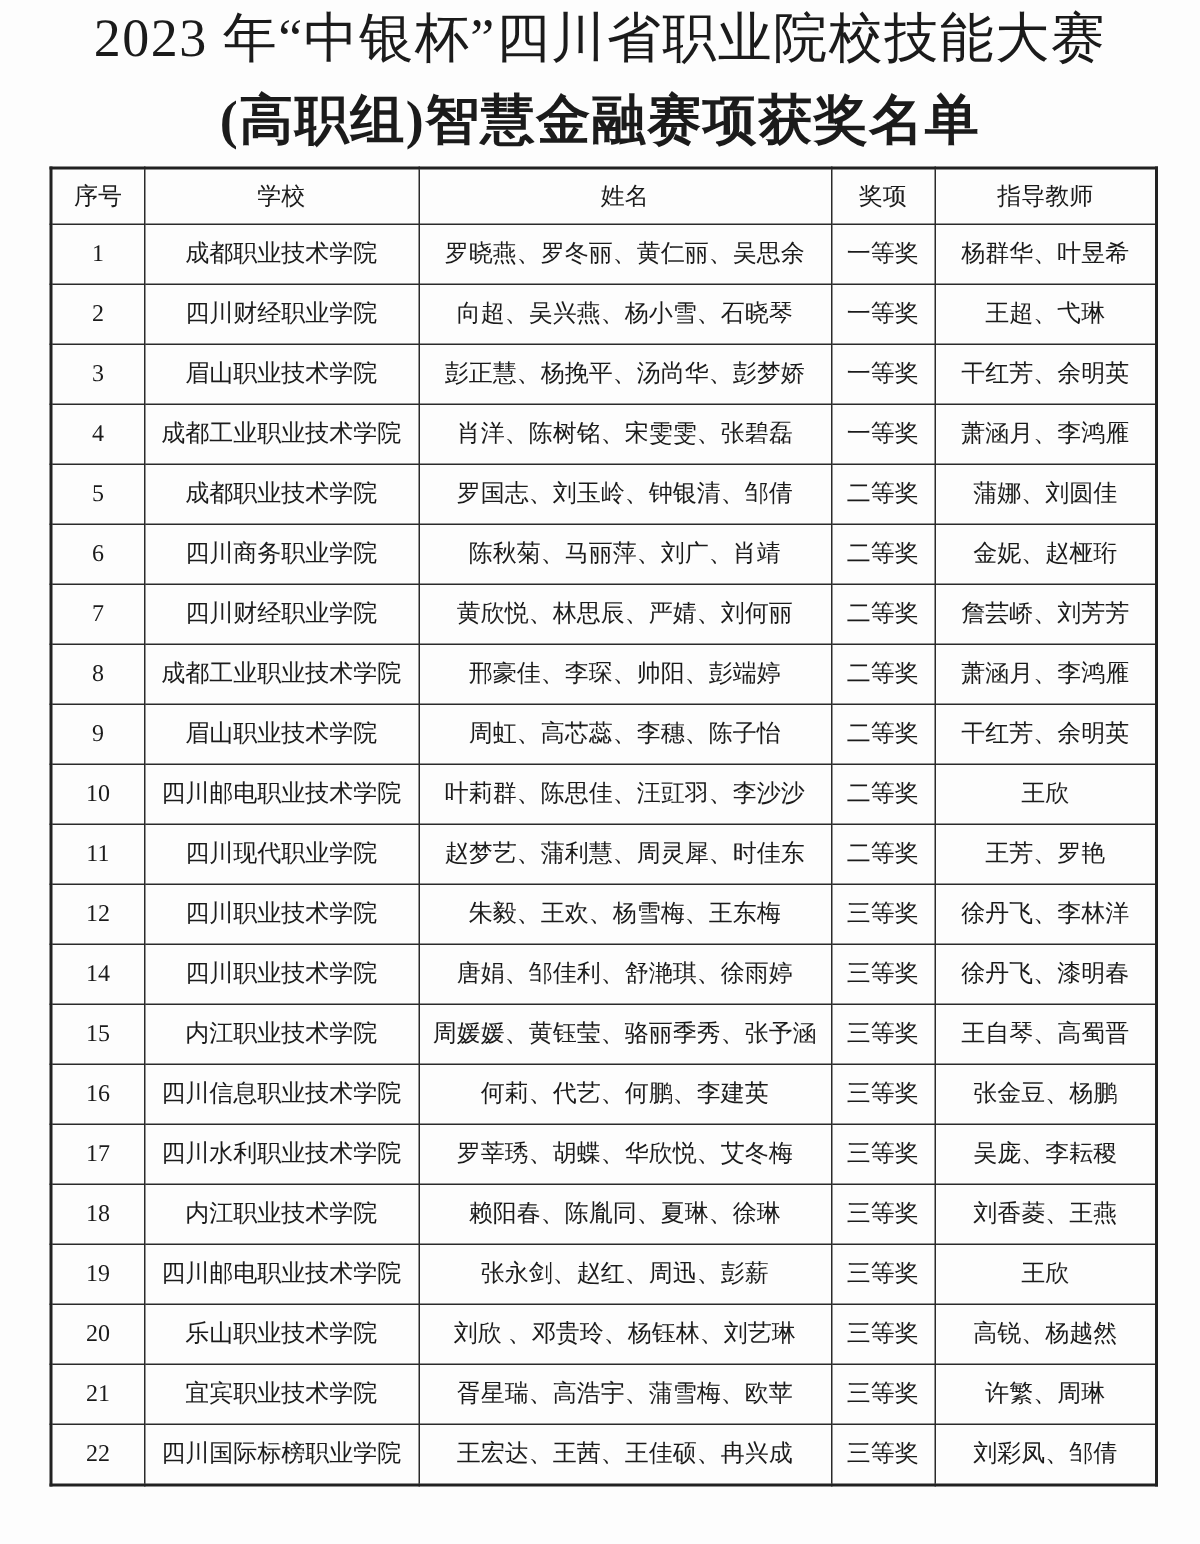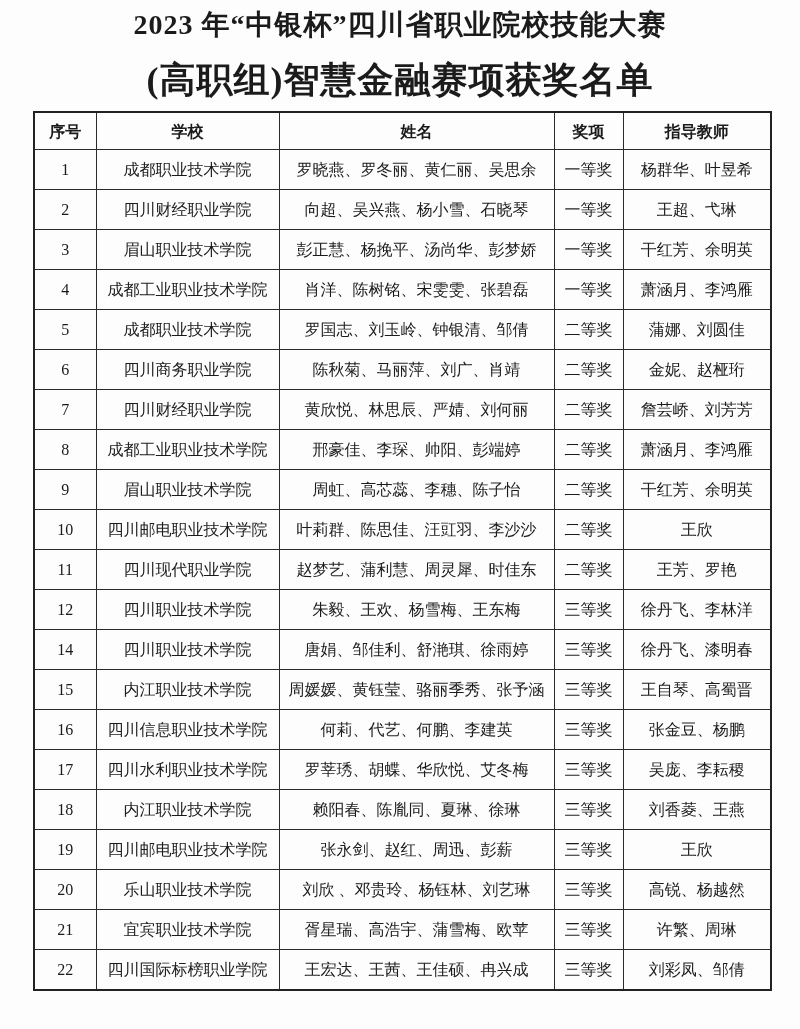--- a/index.html
+++ b/index.html
@@ -18,22 +18,22 @@
     overflow: hidden;
     background: #fdfdfd;
   }
   .titles {
     width: 724px;
     margin: 0 auto;
     text-align: center;
     padding-top: 8px;
   }
   .title-line1 {
-    font-size: 28px;
-    font-weight: bold;
+    font-size: 36px;
+    font-weight: normal;
     letter-spacing: 1px;
     line-height: 34px;
   }
   .title-line2 {
     font-size: 36px;
     font-weight: bold;
     letter-spacing: 1px;
     line-height: 34px;
     margin-top: 21px;
   }
@@ -50,21 +50,21 @@
     border: 1.6px solid #2a2a2a;
     text-align: center;
     vertical-align: middle;
     font-size: 16px;
     padding: 2px 5px;
     overflow: hidden;
     line-height: 21px;
   }
   .award-table th {
     height: 32px;
-    font-weight: bold;
+    font-weight: normal;
     margin-left: 48px;
   }
   .award-table td {
     height: 35px;
   }
   .award-table td.cell-no {
     font-size: 16px;
   }
   col.c-no      { width: 62px; }
   col.c-school  { width: 183px; }

